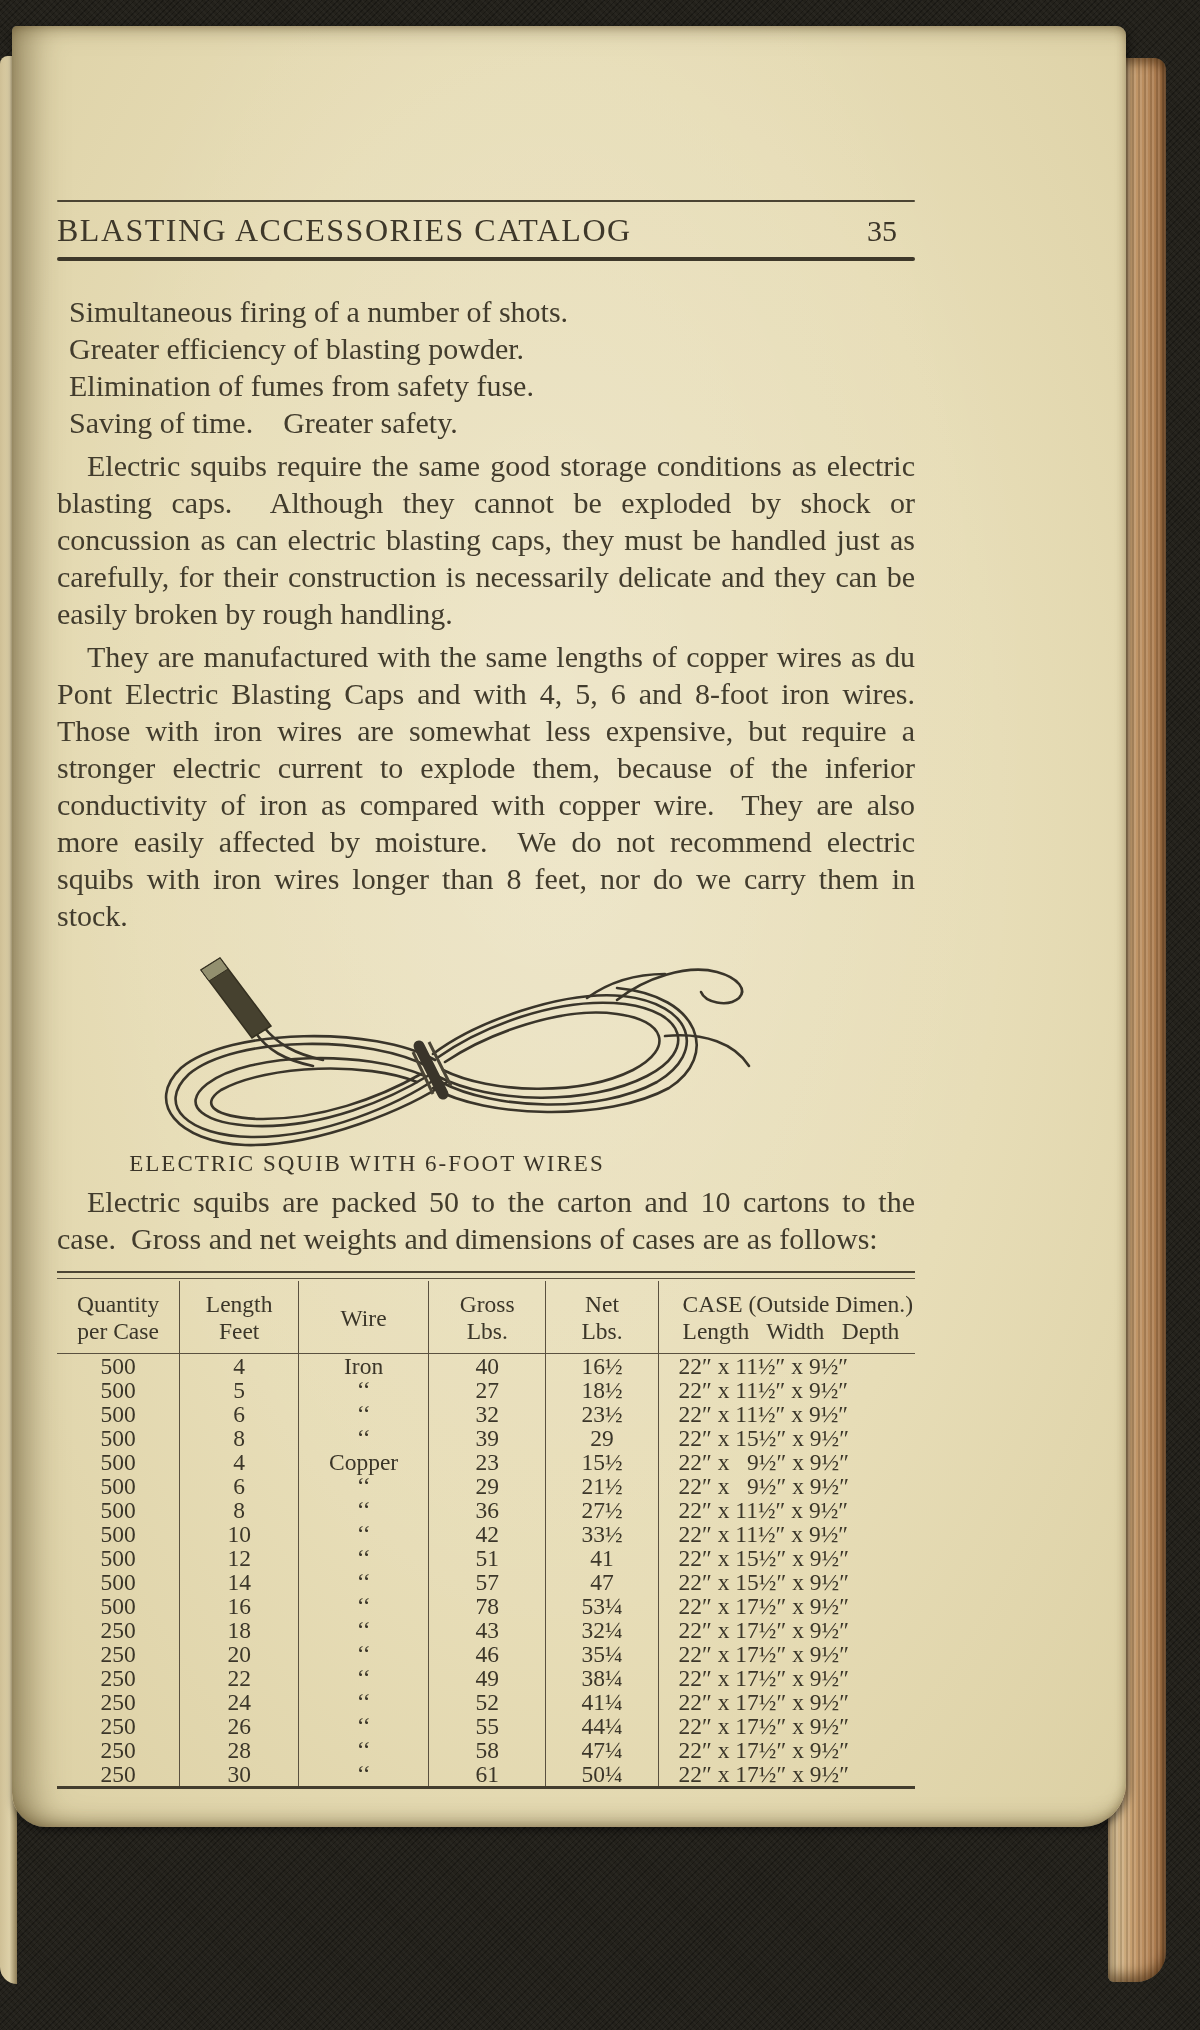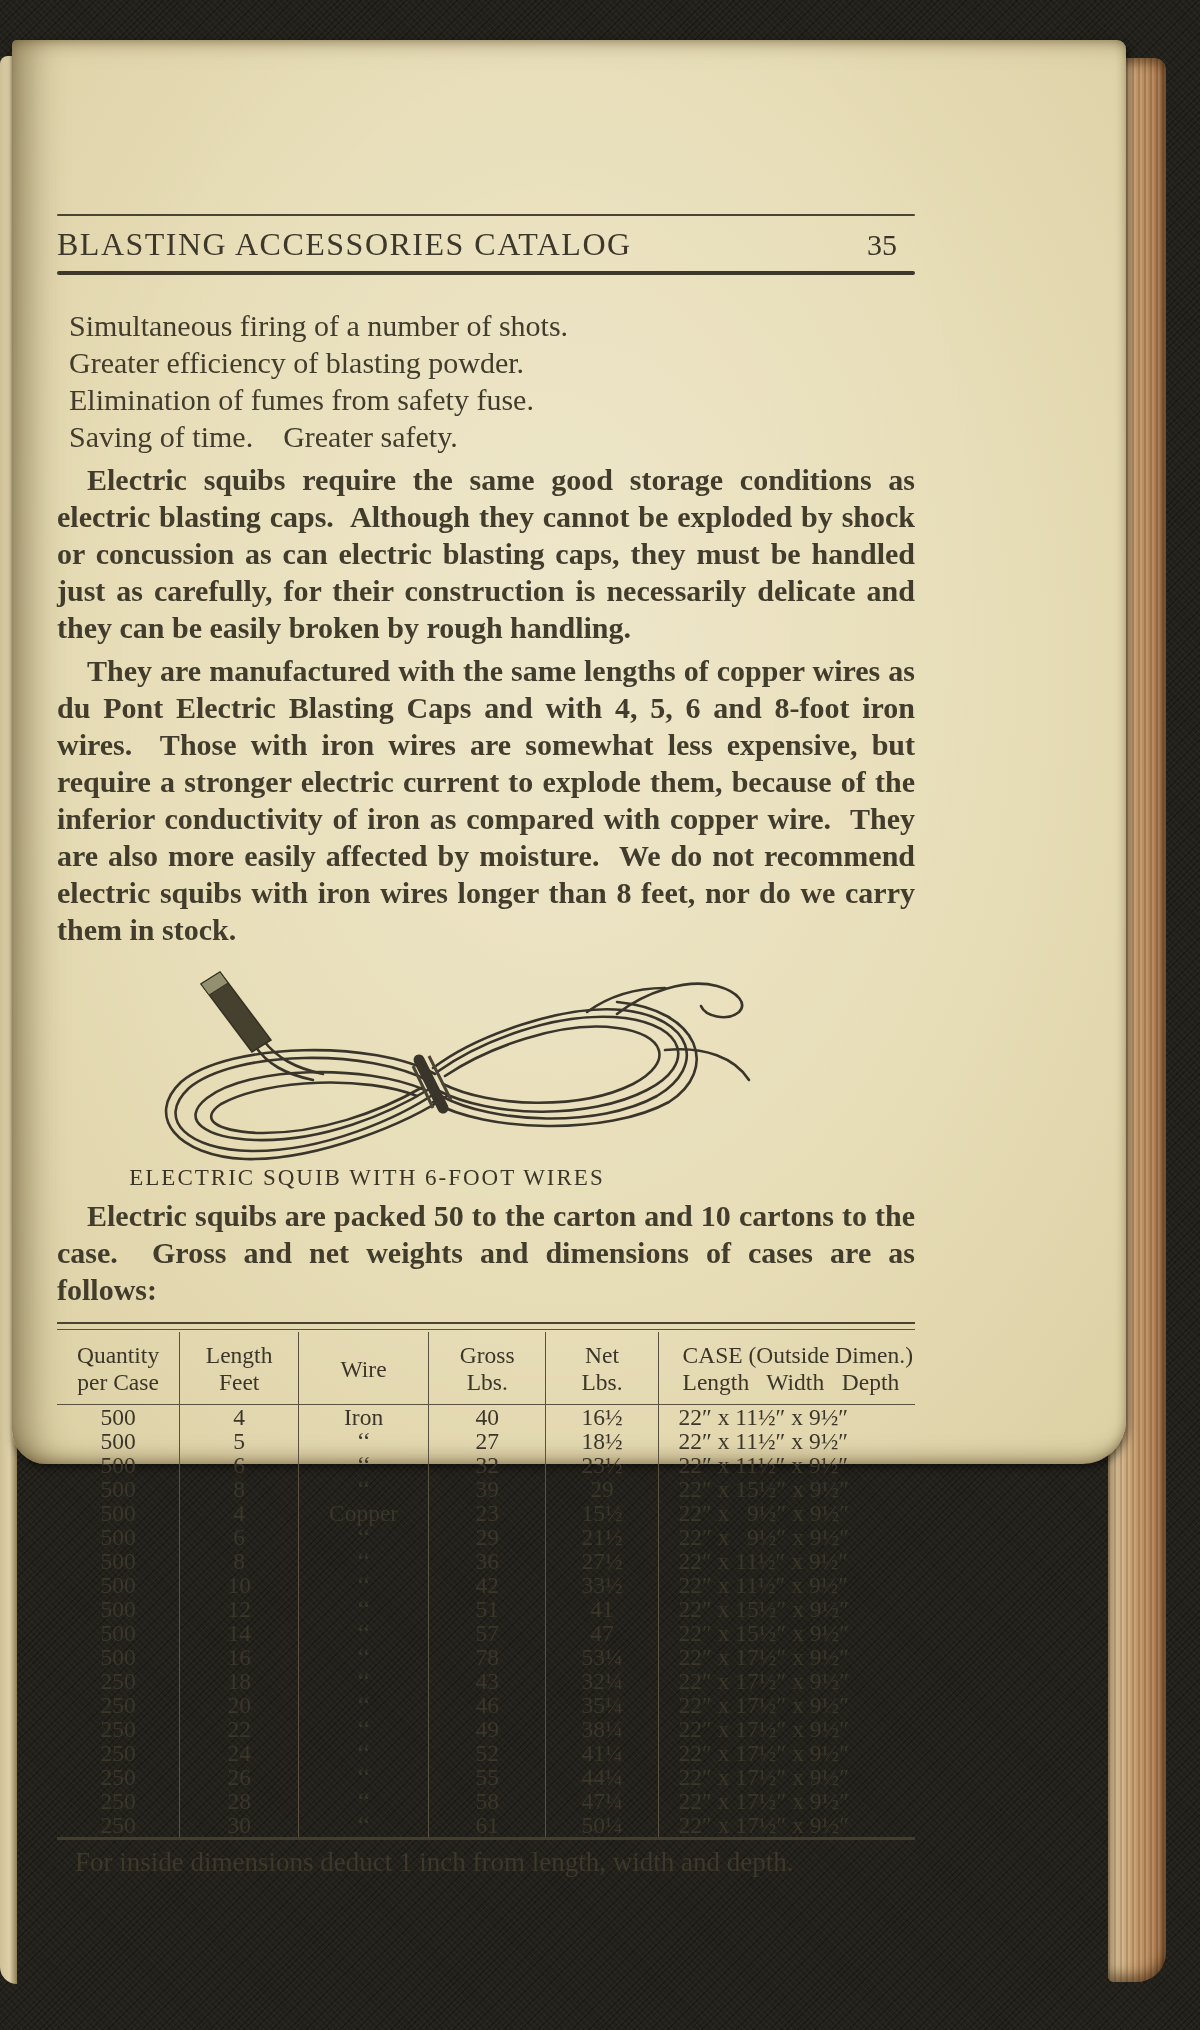--- a/index.html
+++ b/index.html
@@ -18,40 +18,40 @@
   }
   .edge-stack{
     position:absolute;left:1108px;top:58px;width:58px;height:1924px;
     background:
       repeating-linear-gradient(90deg, rgba(0,0,0,.12) 0 2px, rgba(255,255,255,.10) 2px 4px, transparent 4px 6px),
       linear-gradient(90deg,#d9c69c,#c49a6a 45%,#a8764a 90%,#8a5f3a);
     border-radius:4px 12px 30px 6px;
     box-shadow:inset 0 6px 10px rgba(60,35,10,.5), inset 0 -8px 12px rgba(60,35,10,.55);
   }
   .page{
-    position:absolute;left:12px;top:40px;width:1114px;height:1424px;
+    position:absolute;left:12px;top:26px;width:1114px;height:1801px;
     background:
       radial-gradient(ellipse at 48% 38%, rgba(255,255,255,.16), rgba(255,255,255,0) 60%),
       radial-gradient(ellipse at 50% 45%, #ebe2c1 0%, #e7ddb7 55%, #dcd0a4 100%);
     border-radius:5px 9px 44px 34px;
     box-shadow:
       inset 30px 0 38px -16px rgba(75,58,24,.55),
       inset -4px 0 10px -4px rgba(90,65,30,.35),
       inset 0 10px 16px -10px rgba(80,60,25,.5),
       inset 0 -12px 18px -10px rgba(80,60,25,.5),
       2px 3px 8px rgba(0,0,0,.55);
   }
   .content{position:absolute;left:45px;top:0;width:858px;color:#423c2d;}
   .rule-thin{height:2px;background:#4b4433;margin-top:174px;border-radius:1px;}
   .header-row{display:flex;align-items:baseline;justify-content:space-between;margin-top:10px;}
   .page-title{font-size:32px;letter-spacing:1.5px;color:#3e382a;}
   .page-number{font-size:30px;margin-right:18px;color:#3b3528;}
   .rule-thick{height:4px;background:#3e382a;margin-top:8px;border-radius:2px;}
   .intro-list{margin-top:32px;margin-left:12px;font-size:30px;line-height:37px;white-space:pre-wrap;font-family:Liberation Serif, serif;}
-  .para{font-size:30px;line-height:37px;text-align:justify;text-indent:30px;margin-top:6px;white-space:pre-wrap;font-weight:bold;}
+  .para{font-size:30px;line-height:37px;text-align:justify;text-indent:30px;margin-top:6px;white-space:pre-wrap;}
   .figure{margin-top:14px;}
   .figure svg{display:block;margin-left:55px;}
   .figure-caption{width:620px;text-align:center;font-size:23px;letter-spacing:2px;color:#3b3528;margin-top:-2px;}
   .tablewrap{margin-top:14px;}
   .dbl-rule{height:5px;border-top:2px solid #4b4433;border-bottom:1px solid #5a5240;}
   table{border-collapse:collapse;width:858px;margin-top:2px;font-size:23.5px;color:#3b3629;}
   th{font-weight:normal;white-space:pre;text-align:center;vertical-align:middle;
      padding:10px 2px 8px 2px;border-bottom:1px solid #5a5140;line-height:27px;}
   td{height:24px;text-align:center;padding:0 2px;line-height:24px;}
   th.c1,td.c1{border-left:1px solid #5a5140;}
@@ -276,18 +276,17 @@
                 <td class="c3">61</td>
                 <td class="c4">50¼</td>
                 <td class="c5">22″ x 17½″ x 9½″</td>
               </tr>
             </tbody>
         </table>
         <div class="btm-rule"></div>
       </div>
 
       <div class="footnotes">
-        <div>For inside dimensions deduct 1 inch from length, width and depth.</div>
       </div>
 
     </div>
   </div>
 </div>
 
 </body></html>

